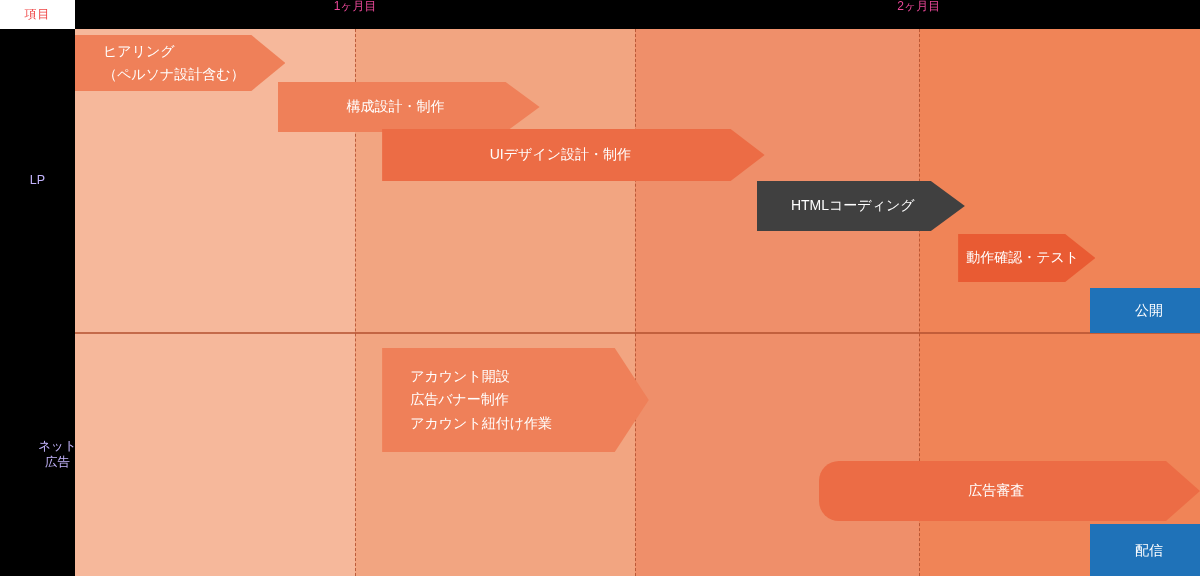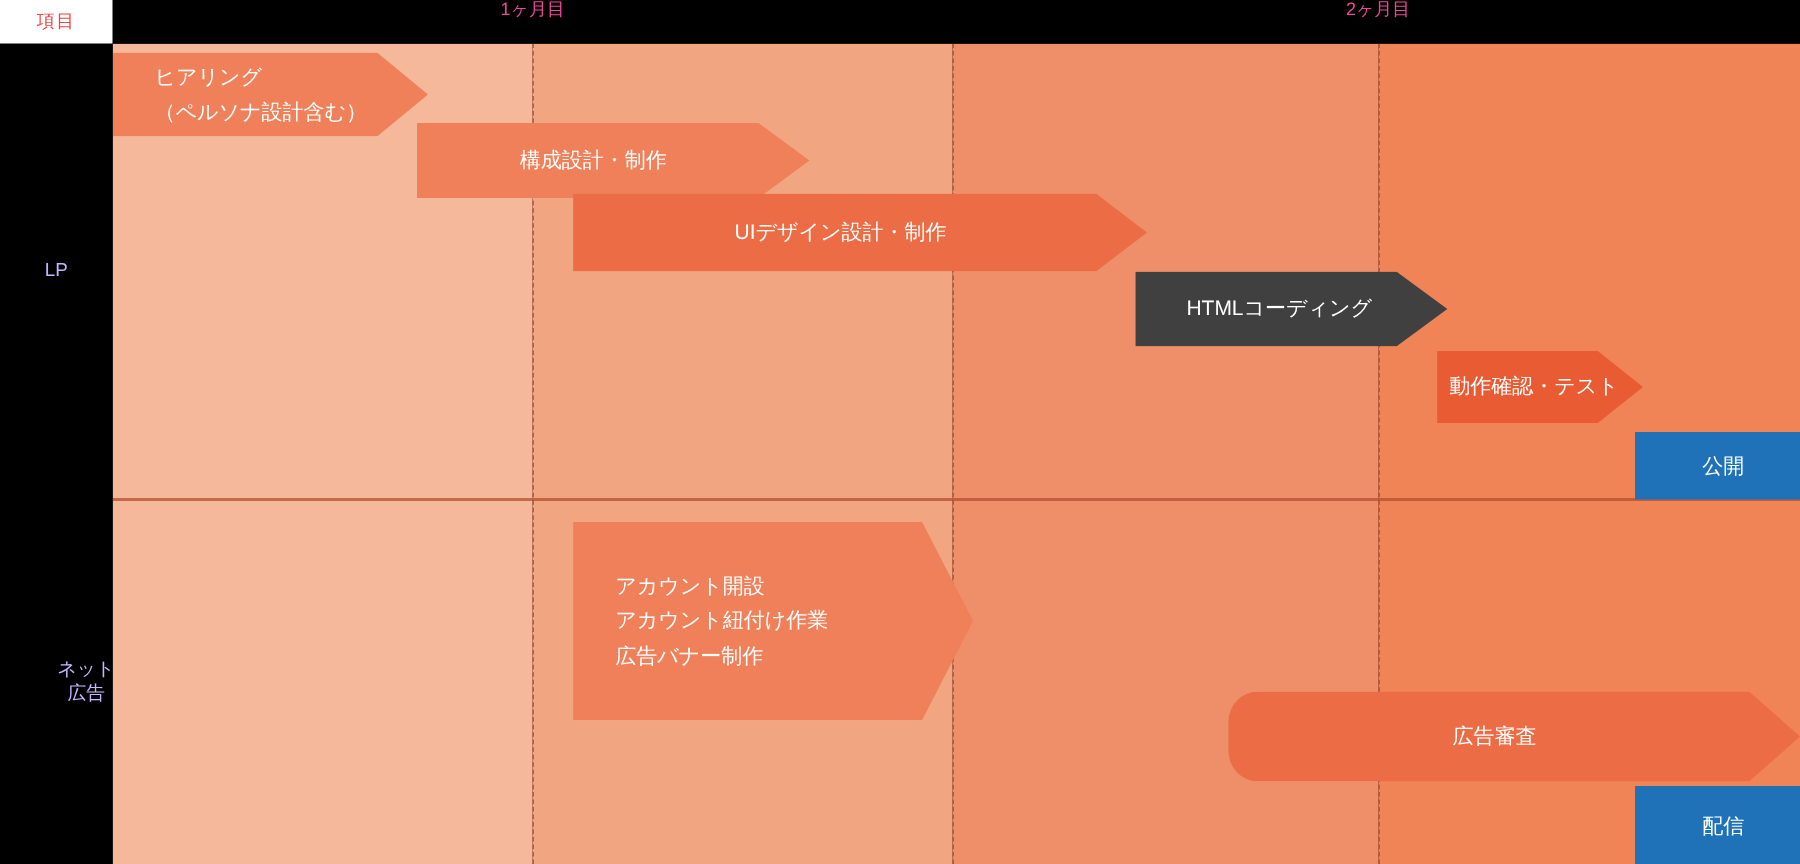--- a/index.html
+++ b/index.html
@@ -104,25 +104,25 @@
         <div class="bar arrow ctr" style="left: 883.125px; width: 137.25px; top: 205px; height: 48px; background: rgb(233, 91, 51); clip-path: polygon(0% 0%, 78% 0%, 100% 50%, 78% 100%, 0% 100%); padding-right: 30.195px; padding-left: 8px;">
           <div class="lbl">
             <div>動作確認・テスト</div>
           </div>
         </div>
         <div class="bar ctr blue" style="left: 1014.75px; width: 110.25px; top: 259px; height: 45px; background: rgb(31, 114, 184); padding-left: 8px;">
           <div class="lbl">
             <div>公開</div>
           </div>
         </div>
-        <div class="bar arrow lft" style="left: 307.125px; width: 266.625px; top: 319px; height: 132px; background: rgb(239, 128, 89); clip-path: polygon(0% 0%, 87.248% 0%, 100% 50%, 87.248% 100%, 0% 100%); padding-right: 34px; padding-left: 28px;">
+        <div class="bar arrow lft" style="left: 307.125px; width: 266.625px; top: 319px; height: 104px; background: rgb(239, 128, 89); clip-path: polygon(0% 0%, 87.248% 0%, 100% 50%, 87.248% 100%, 0% 100%); padding-right: 34px; padding-left: 28px;">
           <div class="lbl">
             <div>アカウント開設</div>
+            <div>広告バナー制作</div>
             <div>アカウント紐付け作業</div>
-            <div>広告バナー制作</div>
           </div>
         </div>
         <div class="bar arrow ctr" style="left: 743.625px; width: 381.375px; top: 432px; height: 60px; background: rgb(236, 108, 69); clip-path: polygon(0% 0%, 91.0849% 0%, 100% 50%, 91.0849% 100%, 0% 100%); padding-right: 34px; padding-left: 8px; border-radius: 20px;">
           <div class="lbl">
             <div>広告審査</div>
           </div>
         </div>
         <div class="bar ctr blue" style="left: 1014.75px; width: 110.25px; top: 495px; height: 53px; background: rgb(31, 114, 184); padding-left: 8px;">
           <div class="lbl">
             <div>配信</div>

